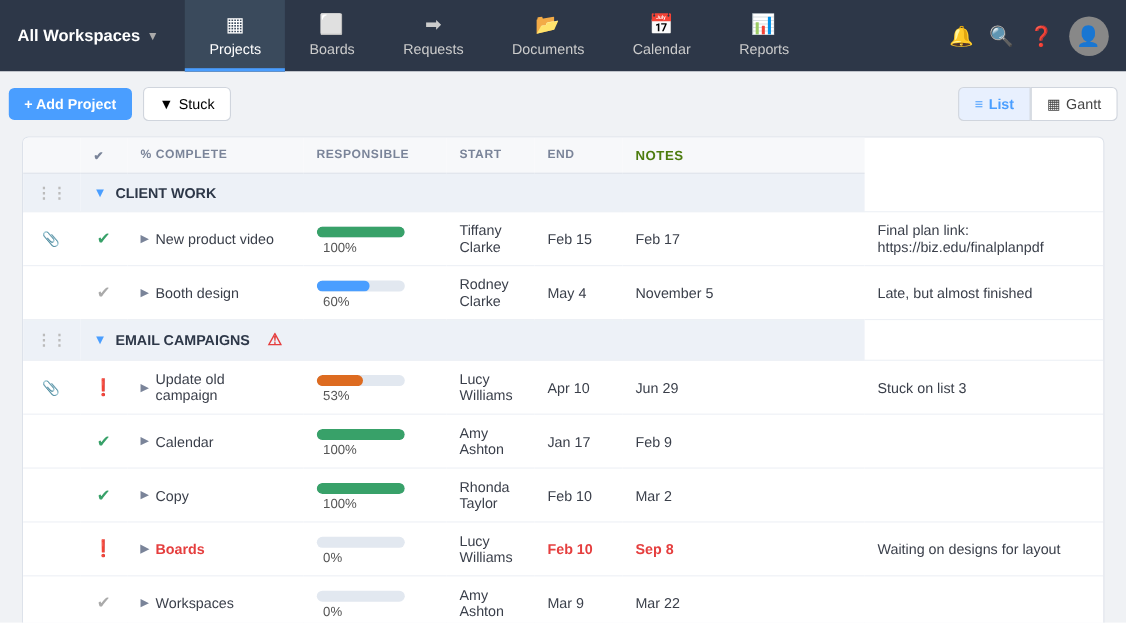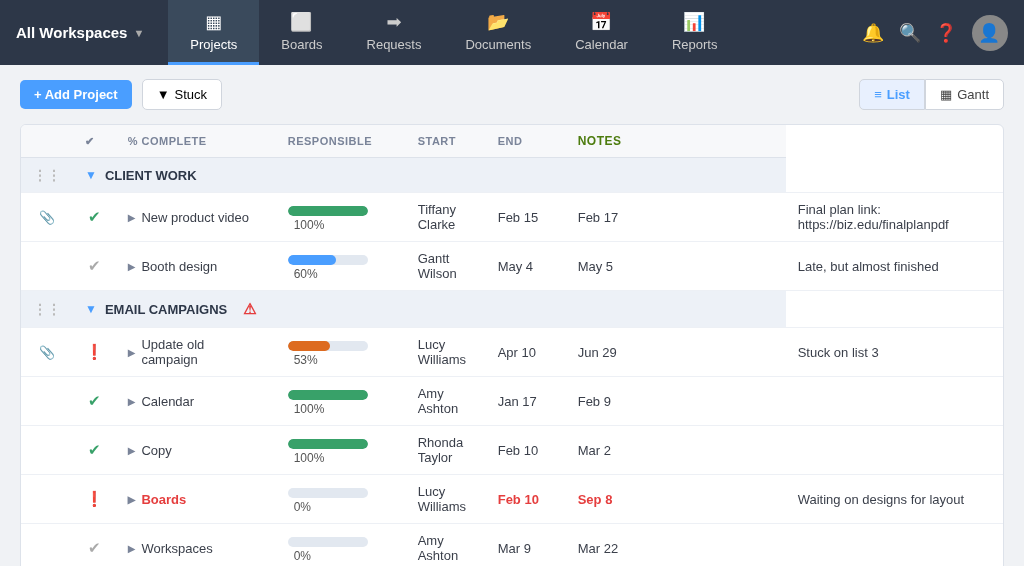--- a/index.html
+++ b/index.html
@@ -65,21 +65,21 @@
       display: flex; align-items: center; justify-content: center;
       font-size: 18px;
       cursor: pointer;
     }
 
     
     .toolbar {
       display: flex;
       align-items: center;
       justify-content: space-between;
-      padding: 14px 20px;
+      padding: 14px 8px;
       background: #f0f2f5;
     }
     .toolbar-left { display: flex; gap: 10px; align-items: center; }
     .btn-add {
       background: #4a9eff;
       color: #fff;
       border: none;
       border-radius: 5px;
       padding: 7px 14px;
       font-size: 13px;
@@ -298,27 +298,27 @@
           <span>Booth design</span>
         </div>
       </td>
       <td>
         <div class="progress-bar-wrap">
           <div class="progress-bar-fill" style="width:60%;background:#4a9eff"></div>
         </div>
         <span class="pct-label">60%</span>
       </td>
       <td>
-        <span>Gantt Wilson</span>
+        <span>Rodney Clarke</span>
       </td>
       <td>
         <span class="">May 4</span>
       </td>
       <td>
-        <span class="">May 5</span>
+        <span class="">November 5</span>
       </td>
       <td>
         <span>Late, but almost finished</span>
       </td>
     </tr>
         <tr class="group-row">
     <td><span class="drag-handle">⋮⋮</span></td>
     <td colspan="6">
       <div class="group-label">
         <span style="color:#4a9eff;font-size:12px">▼</span>

